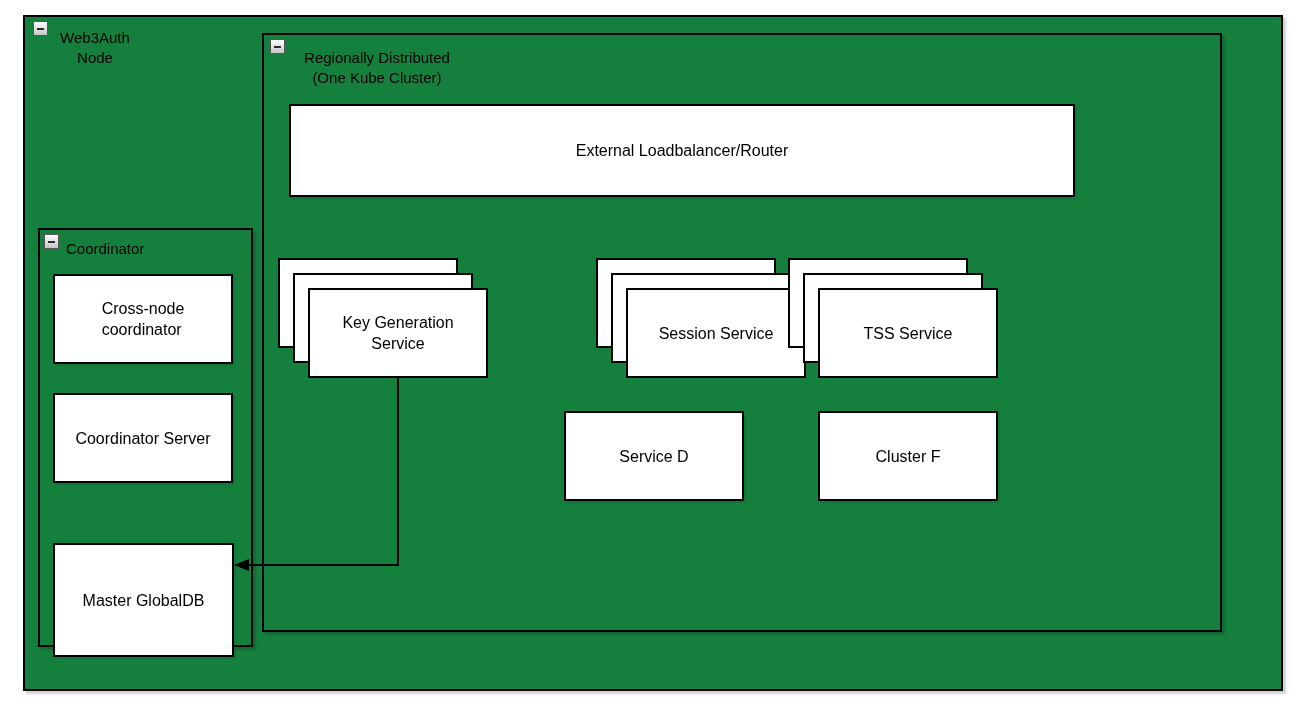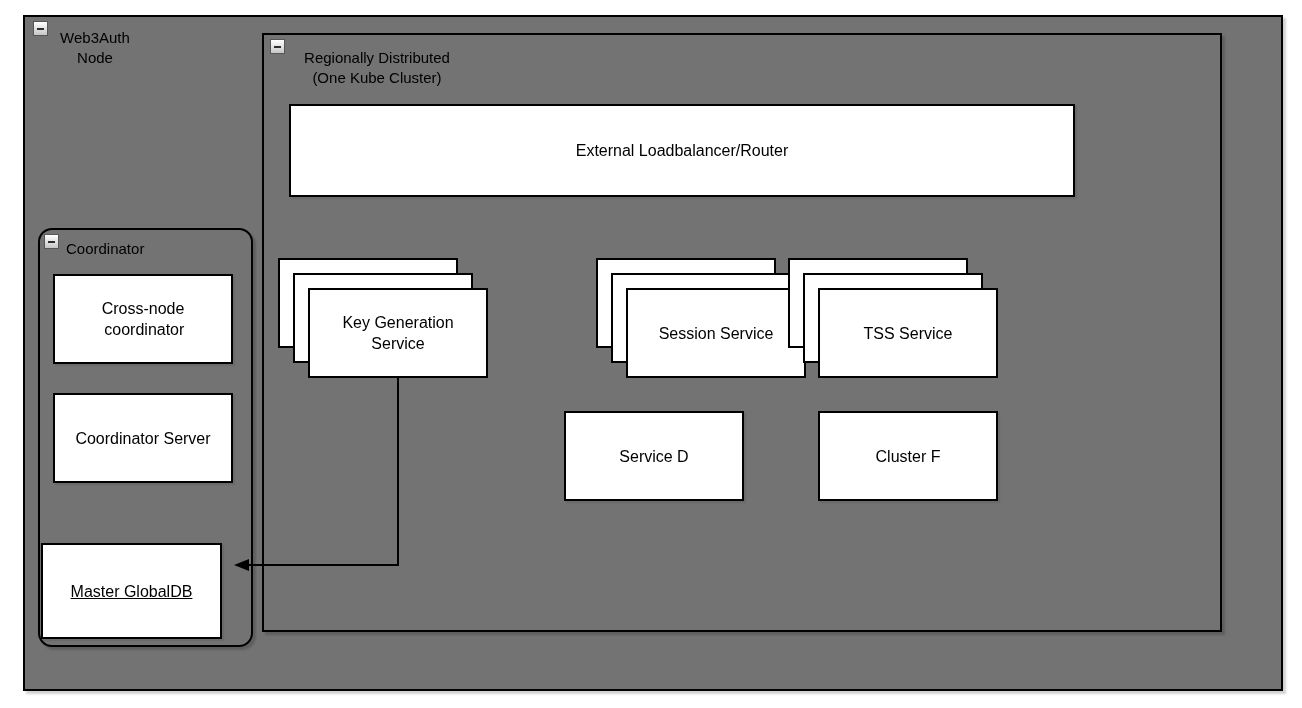--- a/index.html
+++ b/index.html
@@ -7,31 +7,31 @@
   body {
     width: 1302px; height: 708px;
     background: #ffffff;
     font-family: "Liberation Sans", sans-serif;
     color: #000000;
   }
   .stage { position: relative; width: 1302px; height: 708px; background: #ffffff; }
 
   .frame {
     position: absolute;
-    background: #737373;
+    background: #15803d;
     border: 2px solid #000000;
     box-shadow: 3px 3px 2px rgba(0,0,0,0.18);
   }
   .node-box {
     position: absolute;
     background: #ffffff;
     border: 2px solid #000000;
     box-shadow: 2px 2px 1px rgba(0,0,0,0.08);
     display: flex; align-items: center; justify-content: center;
-    text-align: right;
+    text-align: left;
   }
   .stack { position: absolute; }
   .stack .layer {
     position: absolute;
     width: 180px; height: 90px;
     background: #ffffff;
     border: 2px solid #000000;
   }
   .stack .layer.back { left: 0;  top: 0;  }
   .stack .layer.mid  { left: 15px; top: 15px; }
@@ -115,37 +115,37 @@
 
       <div class="node-box" style="left:300px; top:376px; width:180px; height:90px;">
         <span class="lbl">Service D</span>
       </div>
 
       <div class="node-box" style="left:554px; top:376px; width:180px; height:90px;">
         <span class="lbl">Cluster F</span>
       </div>
     </div>
 
-    <div class="frame" style="left:13px; top:211px; width:215px; height:419px;border-radius:14px;">
+    <div class="frame" style="left:13px; top:211px; width:215px; height:419px;">
 
       <div class="collapse" style="left:4px; top:4px;">
         <div class="minus"></div>
       </div>
       <div class="container-label" style="left:26px; top:9px; width:100px; text-align:left;">Coordinator</div>
 
       <div class="node-box" style="left:13px; top:44px; width:180px; height:90px;">
         <span class="lbl">Cross-node
 coordinator</span>
       </div>
 
       <div class="node-box" style="left:13px; top:163px; width:180px; height:90px;">
         <span class="lbl">Coordinator Server</span>
       </div>
 
-      <div class="node-box" style="left:1px; top:313px; width:181px; height:96px;text-decoration:underline;">
+      <div class="node-box" style="left:13px; top:313px; width:181px; height:114px;">
         <span class="lbl">Master GlobalDB</span>
       </div>
     </div>
   </div>
 
   <svg class="edge-layer" viewBox="0 0 1302 708">
     <path d="M 398 378 L 398 565 L 248 565" fill="none" stroke="#000000" stroke-width="2"></path>
     <polygon points="234,565 249,559 249,571" fill="#000000"></polygon>
   </svg>
 

